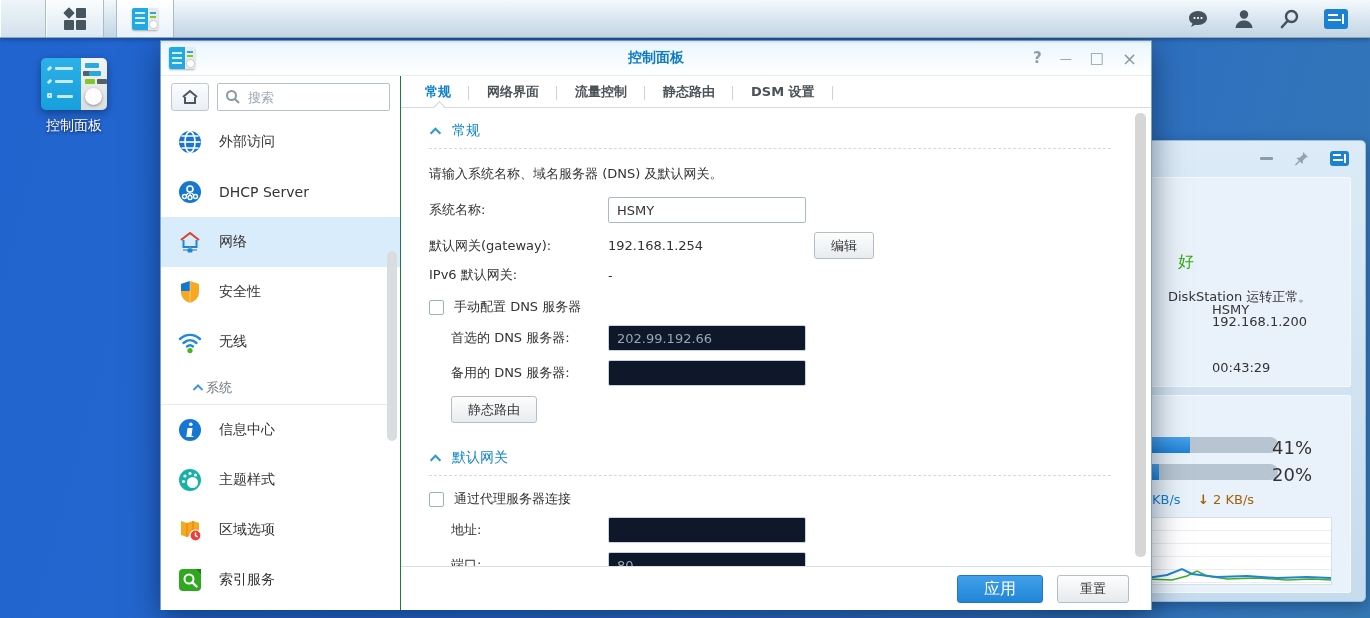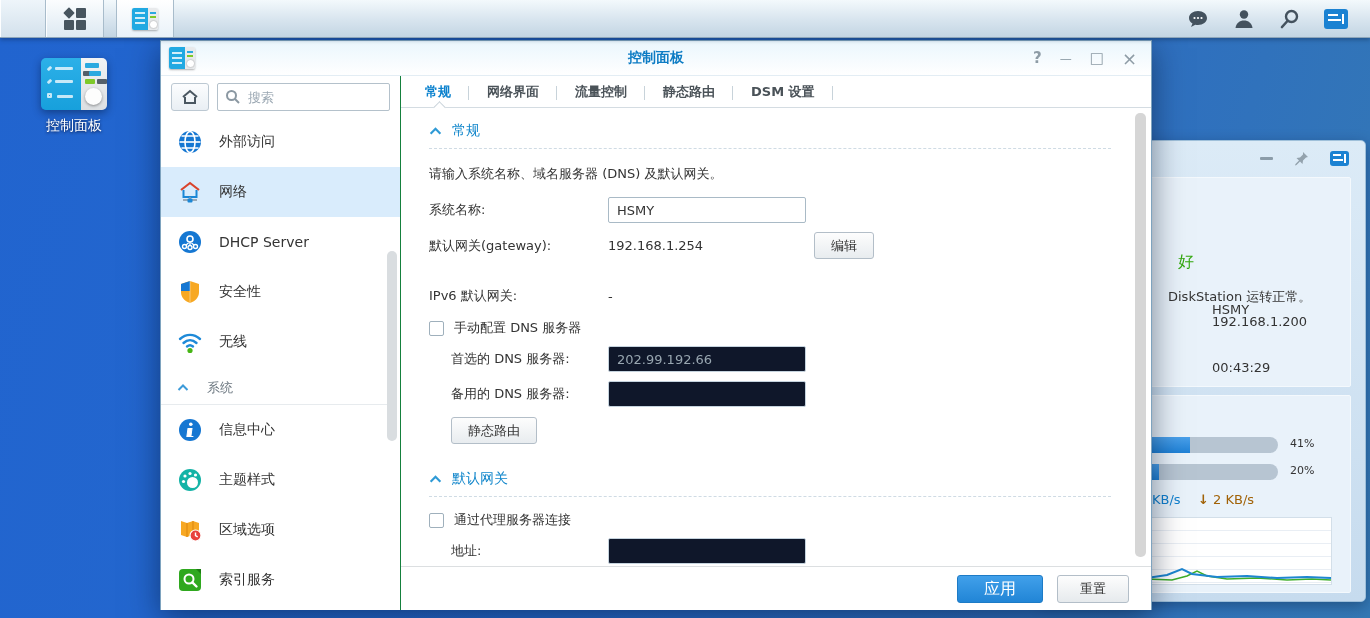--- a/index.html
+++ b/index.html
@@ -58,21 +58,21 @@
                 justify-content:flex-end; gap:20px; padding-right:16px; }
   .ph-min { width:13px; height:3px; background:#8b9ca9; border-radius:1px; cursor:pointer; }
   .card { position:absolute; left:14px; width:296px; background:#e9f2fa; border:1px solid #f4f9fd; border-radius:2px; }
   .card.health { top:36px; height:210px; }
   .card.res { top:254px; height:198px; }
   .hstatus { position:absolute; left:122px; top:74px; font-size:16px; color:#36a912; }
   .hmsg { position:absolute; left:112px; top:110px; color:#333; }
   .hval { position:absolute; left:156px; color:#333; }
   .bar { position:absolute; left:73px; width:149px; height:16px; background:#b7c5d2; border-radius:8px; overflow:hidden; }
   .bar .fill { height:100%; background:linear-gradient(#4aa0ea,#1f81d6); border-radius:8px 0 0 8px; }
-  .bar-label { position:absolute; left:234px; font-size:11px; color:#333; }
+  .bar-label { position:absolute; left:216px; font-size:18px; color:#333; }
   .speed-up { position:absolute; left:96px; top:96px; color:#1080cf; }
   .speed-down { position:absolute; left:142px; top:96px; color:#a16207; }
   .speed-down b { font-weight:normal; }
   .mini-chart { position:absolute; left:30px; top:121px; width:246px; height:68px; background:#fff;
                 border:1px solid #d3dfe9;
                 background-image:repeating-linear-gradient(#fff 0px,#fff 12px,#e9eef4 12px,#e9eef4 13px); }
 
   
   .win { position:absolute; left:160px; top:40px; width:992px; height:570px; z-index:10;
          background:#fff; border:1px solid #7ea3bf; box-shadow:0 8px 30px rgba(0,15,40,.5); }
@@ -99,21 +99,21 @@
   .home-btn { width:38px; height:28px; border:1px solid #bcc8d2; border-radius:3px;
               background:linear-gradient(#fcfdfe,#e9eff4); display:flex; align-items:center; justify-content:center; cursor:pointer; }
   .search-wrap { position:relative; flex:1; }
   .search-wrap svg { position:absolute; left:8px; top:6px; }
   .search-input { width:100%; height:28px; border:1px solid #b4c1cb; border-radius:2px; padding:0 6px 0 30px;
                   font-size:13px; color:#333; outline:none; font-family:inherit; }
   .search-input::placeholder { color:#9aa7b2; }
   .side-item { height:50px; display:flex; align-items:center; gap:16px; padding-left:16px; font-size:14px;
                color:#333; cursor:pointer; }
   .side-item.selected { background:#d9ecfc; }
-  .side-sec { height:34px; display:flex; align-items:center; gap:18px; padding-left:16px; font-size:13px;
+  .side-sec { height:34px; display:flex; align-items:center; gap:2px; padding-left:31px; font-size:13px;
               color:#6f7a83; border-bottom:1px solid #e7ebee; margin:4px 10px 0 0; cursor:pointer; }
   .side-scroll { position:absolute; right:3px; top:175px; width:10px; height:190px; background:#d9dde0; border-radius:5px; cursor:pointer; }
   .icon24 { width:26px; height:26px; flex:0 0 26px; }
 
   
   .content { flex:1; position:relative; display:flex; flex-direction:column; }
   .tabsbar { height:32px; border-bottom:1px solid #d4dce2; display:flex; align-items:center; padding-left:6px; position:relative; background:#fff; }
   .tab { padding:0 18px; line-height:30px; font-weight:bold; font-size:13px; color:#4a5258; position:relative; cursor:pointer; }
   .tab:not(:last-child)::after { content:''; position:absolute; right:0; top:9px; width:1px; height:14px; background:#c8d3da; }
   .tab.active { color:#0c82ce; }
@@ -311,41 +311,41 @@
       <div class="side-item">
         <svg class="icon24" viewBox="0 0 26 26">
           <circle cx="13" cy="13" r="11" fill="#1577d2"></circle>
           <ellipse cx="13" cy="13" rx="5" ry="10.5" fill="none" stroke="#fff" stroke-width="1.6"></ellipse>
           <line x1="2.5" y1="13" x2="23.5" y2="13" stroke="#fff" stroke-width="1.6"></line>
           <path d="M4.5 7h17M4.5 19h17" stroke="#fff" stroke-width="1.4" fill="none"></path>
         </svg>
         <span>外部访问</span>
       </div>
 
-      <div class="side-item selected">
-        <svg class="icon24" viewBox="0 0 26 26">
-          <path d="M4 11l9-7 9 7" fill="none" stroke="#d9442c" stroke-width="2.2" stroke-linejoin="round"></path>
-          <path d="M6.5 11v7h13v-7" fill="none" stroke="#1b87d6" stroke-width="2"></path>
-          <line x1="13" y1="18" x2="13" y2="21" stroke="#8a99a5" stroke-width="1.6"></line>
-          <line x1="6" y1="21" x2="20" y2="21" stroke="#8a99a5" stroke-width="1.6"></line>
-          <rect x="10.5" y="19.5" width="5" height="4" rx="1" fill="#1b87d6"></rect>
-        </svg>
-        <span>网络</span>
-      </div>
-
       <div class="side-item">
         <svg class="icon24" viewBox="0 0 26 26">
           <circle cx="13" cy="13" r="11" fill="#1577d2"></circle>
           <circle cx="13" cy="10" r="3" fill="none" stroke="#fff" stroke-width="1.6"></circle>
           <circle cx="7.5" cy="17.5" r="2" fill="none" stroke="#fff" stroke-width="1.4"></circle>
           <circle cx="13" cy="18.5" r="2" fill="none" stroke="#fff" stroke-width="1.4"></circle>
           <circle cx="18.5" cy="17.5" r="2" fill="none" stroke="#fff" stroke-width="1.4"></circle>
           <path d="M13 13v3M9 16l2.5-2M17 16l-2.5-2" stroke="#fff" stroke-width="1.3" fill="none"></path>
         </svg>
         <span>DHCP Server</span>
+      </div>
+
+      <div class="side-item selected">
+        <svg class="icon24" viewBox="0 0 26 26">
+          <path d="M4 11l9-7 9 7" fill="none" stroke="#d9442c" stroke-width="2.2" stroke-linejoin="round"></path>
+          <path d="M6.5 11v7h13v-7" fill="none" stroke="#1b87d6" stroke-width="2"></path>
+          <line x1="13" y1="18" x2="13" y2="21" stroke="#8a99a5" stroke-width="1.6"></line>
+          <line x1="6" y1="21" x2="20" y2="21" stroke="#8a99a5" stroke-width="1.6"></line>
+          <rect x="10.5" y="19.5" width="5" height="4" rx="1" fill="#1b87d6"></rect>
+        </svg>
+        <span>网络</span>
       </div>
 
       <div class="side-item">
         <svg class="icon24" viewBox="0 0 26 26">
           <path d="M13 2l9 3v8c0 6-4.5 9.5-9 11-4.5-1.5-9-5-9-11V5z" fill="#f7a823"></path>
           <path d="M13 2L4 5v7h9z" fill="#1577d2"></path>
           <path d="M13 2v22" stroke="#ffffff" stroke-width="0.8" opacity=".5"></path>
         </svg>
         <span>安全性</span>
       </div>
@@ -440,21 +440,21 @@
           <span class="flabel">系统名称:</span>
           <input class="f" value="HSMY" style="">
         </div>
 
         <div class="frow">
           <span class="flabel">默认网关(gateway):</span>
           <span class="fval">192.168.1.254</span>
           <button class="btn" style="margin-left:8px">编辑</button>
         </div>
 
-        <div class="frow" style="margin-top:28px">
+        <div class="frow" style="margin-top:7px">
           <span class="flabel">IPv6 默认网关:</span>
           <span class="fval">-</span>
         </div>
 
         <div class="cbrow">
           <span class="cb"></span>
           <span>手动配置 DNS 服务器</span>
         </div>
 
         <div class="frow">

